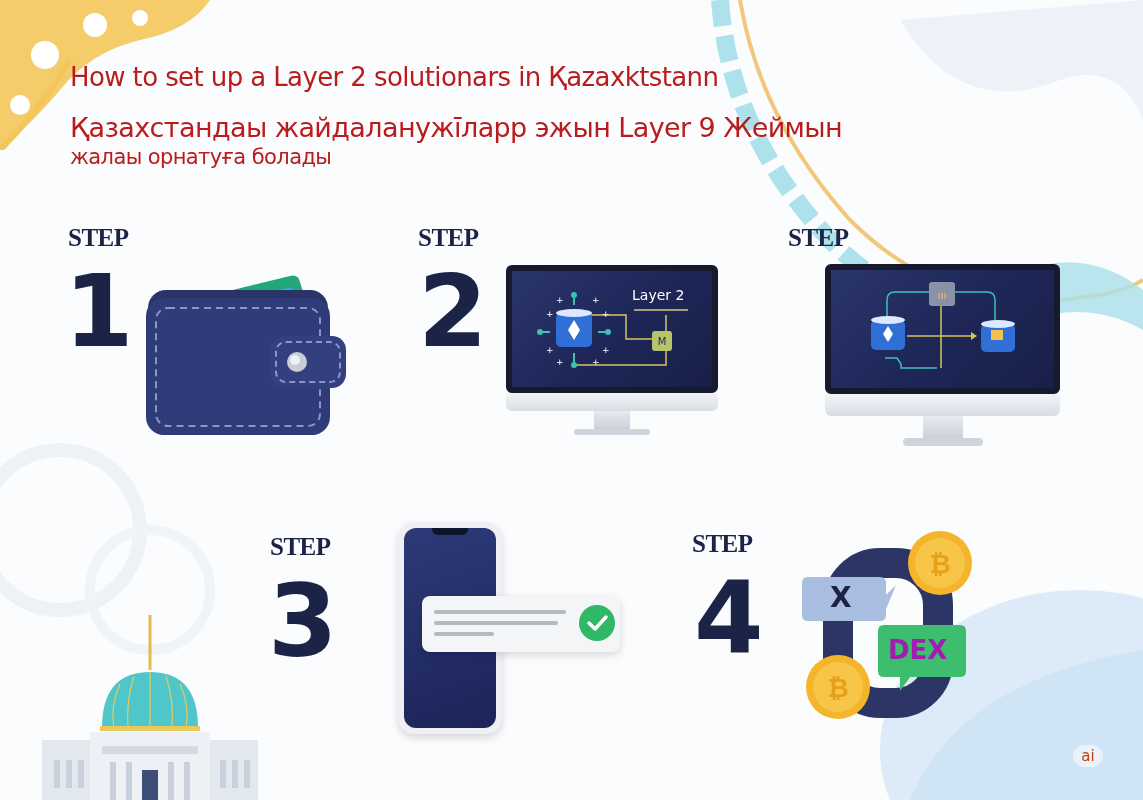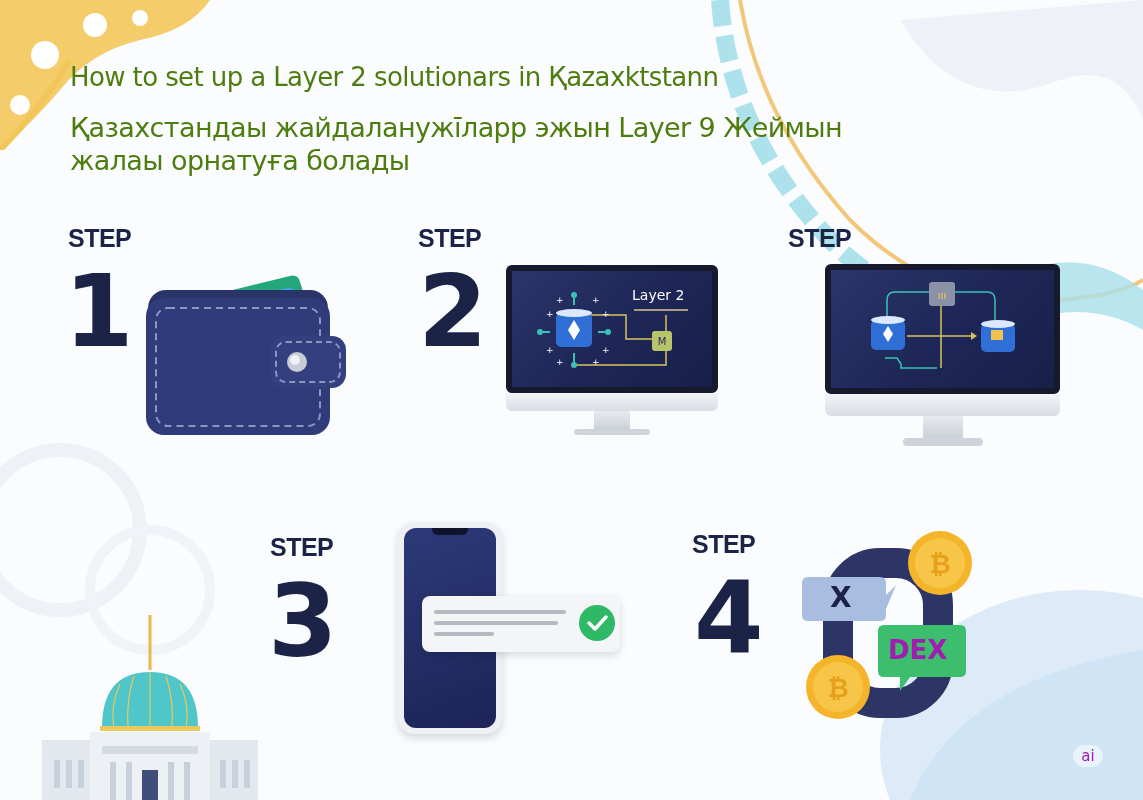--- a/index.html
+++ b/index.html
@@ -1,22 +1,22 @@
 <!DOCTYPE html>
 <html><head>
 <meta charset="utf-8">
 <style>
   html,body{margin:0;padding:0;}
   body{width:1143px;height:800px;position:relative;overflow:hidden;background:#fbfcfd;font-family:"DejaVu Sans","Liberation Sans",sans-serif;}
   .abs{position:absolute;}
-  .title{position:absolute;left:70px;color:#4d7c0f;font-family:"DejaVu Sans",sans-serif;letter-spacing:-0.6px;white-space:nowrap;}
+  .title{position:absolute;left:70px;color:#b91c1c;font-family:"DejaVu Sans",sans-serif;letter-spacing:-0.6px;white-space:nowrap;}
   .t1{top:62px;font-size:26px;}
   .t2{top:112px;font-size:27px;}
-  .t3{top:145px;font-size:27px;}
-  .step-label{position:absolute;font-family:Liberation Sans, sans-serif;font-weight:bold;color:#1b2347;font-size:25px;letter-spacing:-0.5px;}
+  .t3{top:145px;font-size:21px;}
+  .step-label{position:absolute;font-family:Liberation Serif, serif;font-weight:bold;color:#1b2347;font-size:25px;letter-spacing:-0.5px;}
   .step-num{position:absolute;font-family:"DejaVu Sans",sans-serif;font-weight:bold;color:#1b2347;font-size:100px;line-height:1;}
   .monitor-screen{background:linear-gradient(135deg,#2a356b 0%,#1d2656 55%,#182049 100%);border:6px solid #161a2c;border-radius:6px;box-sizing:border-box;}
   .monitor-chin{background:linear-gradient(#f2f4f7,#d9dde4);border-radius:0 0 6px 6px;}
   .stand{background:linear-gradient(#e7eaef,#c9ced6);}
 </style>
 </head>
 <body>
 
 <svg class="abs" style="left:0;top:0" width="260" height="150" viewBox="0 0 260 150">
   <path d="M0 0 L210 0 Q190 30 140 40 Q90 52 60 90 Q35 120 0 150 Z" fill="#f3c65a" opacity="0.9"></path>
@@ -191,13 +191,13 @@
       <rect x="202" y="150" width="6" height="28"></rect>
       <rect x="214" y="150" width="6" height="28"></rect>
     <rect x="80" y="152" width="6" height="38"></rect>
       <rect x="96" y="152" width="6" height="38"></rect>
       <rect x="138" y="152" width="6" height="38"></rect>
       <rect x="154" y="152" width="6" height="38"></rect>
   </g>
   <rect x="112" y="160" width="16" height="30" fill="#3f4d7a"></rect>
 </svg>
 
-<div class="abs" style="left:1073px;top:745px;width:30px;height:22px;border-radius:11px;background:rgba(255,255,255,0.55);color:#a21caf;font-size:15px;text-align:center;line-height:22px;">ai</div>
+<div class="abs" style="left:1073px;top:745px;width:30px;height:22px;border-radius:11px;background:rgba(255,255,255,0.55);color:#c2410c;font-size:15px;text-align:center;line-height:22px;">ai</div>
 
 </body></html>

